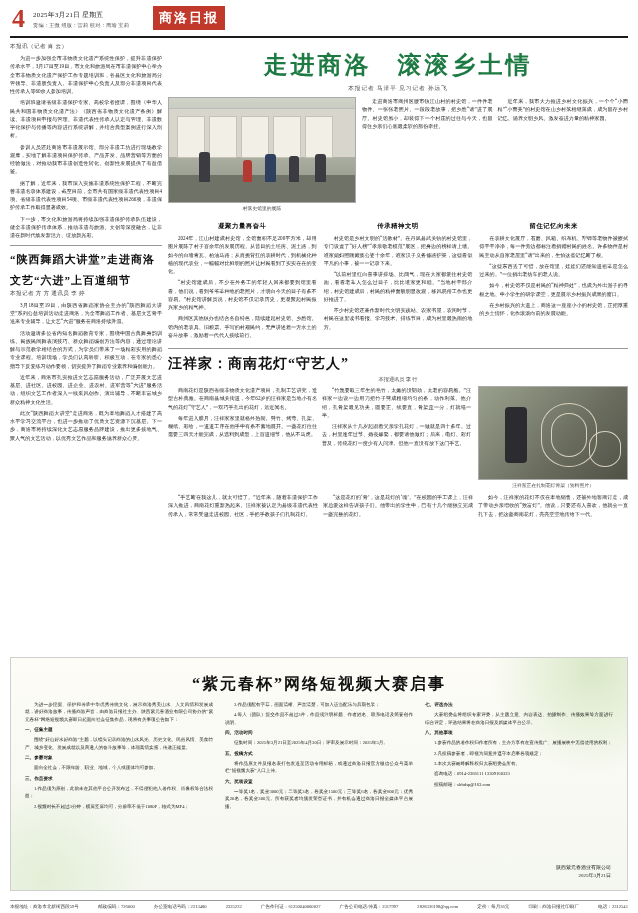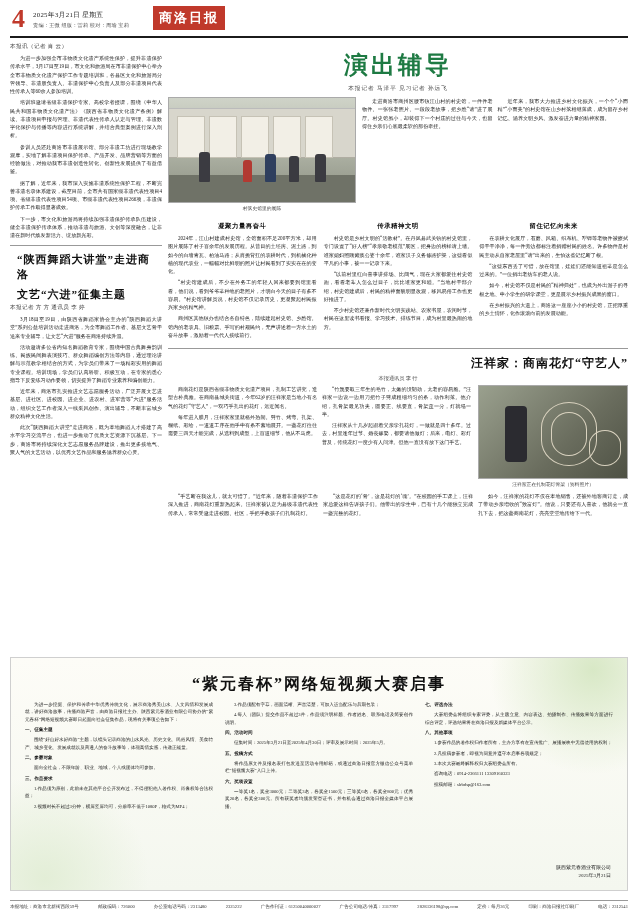--- a/index.html
+++ b/index.html
@@ -64,22 +64,22 @@
   .photo .fig.blue{background:#2f3f5e;}
   .photo .floor{position:absolute;left:0;right:0;bottom:0;height:26%;background:#6f7267;}
   .cap{font-size:4.8px;color:#444;text-align:center;padding:2px 0 3px;}
 
   .photo2{position:relative;background:#6d6f63;overflow:hidden;border:1px solid #aaa;}
   .photo2 .bg{position:absolute;inset:0;background:linear-gradient(135deg,#9aa08e,#6a6d5e 60%,#4e5144);}
   .photo2 .lantern{position:absolute;border:1.5px solid #d9d2bf;border-radius:50%/40%;}
   .photo2 .person{position:absolute;background:#2b2b30;border-radius:4px;}
 
   
-  h3.sub{font-size:12px;font-weight:bold;text-align:right;letter-spacing:1px;margin:6px 0 3px;}
-  h3.sub-left{font-size:11px;font-weight:bold;letter-spacing:1px;margin:6px 7px 3px;line-height:1.3;}
+  h3.sub{font-size:14px;font-weight:bold;text-align:left;letter-spacing:1px;margin:6px 0 3px;}
+  h3.sub-left{font-size:11px;font-weight:bold;letter-spacing:1px;margin:6px 0 3px;line-height:1.3;}
   h4.small{font-size:6.4px;font-weight:bold;text-align:center;margin:4px 0 3px;letter-spacing:.5px;}
   .kicker{font-size:5.2px;color:#555;text-align:center;margin-bottom:3px;}
 
   
   .ad{
     position:absolute;left:10px;right:10px;bottom:22px;height:232px;
     border:1px solid #cfcfcf;background:linear-gradient(180deg,#fdfcf7,#f4f7ef);
     overflow:hidden;
   }
   .ad-deco{position:absolute;right:0;top:0;width:170px;height:120px;
@@ -124,34 +124,35 @@
         <p>为进一步加强全市非物质文化遗产系统性保护，提升非遗保护传承水平，3月17日至19日，市文化和旅游局在市非遗保护中心举办全市非物质文化遗产保护工作专题培训班，各县区文化和旅游局分管领导、非遗股负责人、非遗保护中心负责人及部分非遗项目代表性传承人等60余人参加培训。</p>
         <p>培训班邀请省级非遗保护专家、高校学者授课，围绕《中华人民共和国非物质文化遗产法》《陕西省非物质文化遗产条例》解读、非遗项目申报与管理、非遗代表性传承人认定与管理、非遗数字化保护与传播等内容进行系统讲解，并结合典型案例进行深入剖析。</p>
         <p>参训人员还赴商洛市非遗展示馆、部分非遗工坊进行现场教学观摩，实地了解非遗项目保护传承、产品开发、品牌营销等方面的经验做法，对推动我市非遗创造性转化、创新性发展提供了有益借鉴。</p>
         <p>据了解，近年来，我市深入实施非遗系统性保护工程，不断完善非遗名录体系建设，截至目前，全市共有国家级非遗代表性项目4项、省级非遗代表性项目54项、市级非遗代表性项目266项，非遗保护传承工作取得显著成效。</p>
         <p>下一步，市文化和旅游局将持续加强非遗保护传承队伍建设，健全非遗保护传承体系，推动非遗与旅游、文创等深度融合，让非遗在新时代焕发新活力、绽放新光彩。</p>
       </div>
 
       <hr class="rule">
 
       <h3 class="sub-left">“陕西舞蹈大讲堂”走进商洛</h3>
-      <h3 class="sub-left">文艺“六进”征集主题</h3>
+      <h3 class="sub-left">文艺“六进”上百道细节</h3>
       <div class="byline">本报记者 方 方    通讯员 李 婷</div>
       <div class="body-text">
         <p>3月18日至19日，由陕西省舞蹈家协会主办的“陕西舞蹈大讲堂”系列公益培训活动走进商洛，为全市舞蹈工作者、基层文艺骨干送来专业辅导，让文艺“六进”服务在商洛持续升温。</p>
         <p>活动邀请多位省内知名舞蹈教育专家，围绕中国古典舞身韵训练、民族民间舞表演技巧、群众舞蹈编创方法等内容，通过理论讲解与示范教学相结合的方式，为学员们带来了一场精彩实用的舞蹈专业课程。培训现场，学员们认真聆听、积极互动，在专家的悉心指导下反复练习动作要领，切实提升了舞蹈专业素养和编创能力。</p>
         <p>近年来，商洛市扎实推进文艺志愿服务活动，广泛开展文艺进基层、进社区、进校园、进企业、进农村、进军营等“六进”服务活动，组织文艺工作者深入一线采风创作、演出辅导，不断丰富城乡群众精神文化生活。</p>
         <p>此次“陕西舞蹈大讲堂”走进商洛，既为本地舞蹈人才搭建了高水平学习交流平台，也进一步推动了优质文艺资源下沉基层。下一步，商洛市将持续深化文艺志愿服务品牌建设，推出更多接地气、聚人气的文艺活动，以优秀文艺作品和服务滋养群众心灵。</p>
       </div>
     </div>
 
     <div class="col-right">
 
       <div class="banner">
-        <span>演出辅导</span>
+        <span>走进商洛</span>
+        <span>滚滚乡土情</span>
       </div>
       <div class="banner-by">本报记者 马泽平    见习记者 孙远飞</div>
 
       <div style="display:flex;gap:6px;">
         <div style="width:188px;">
           <div class="photo" style="height:104px;">
             <div class="sky"></div>
             <div class="wall"></div>
             <div class="panel" style="left:8px;top:18px;width:26px;height:40px;"></div>
             <div class="panel" style="left:40px;top:18px;width:26px;height:40px;"></div>

